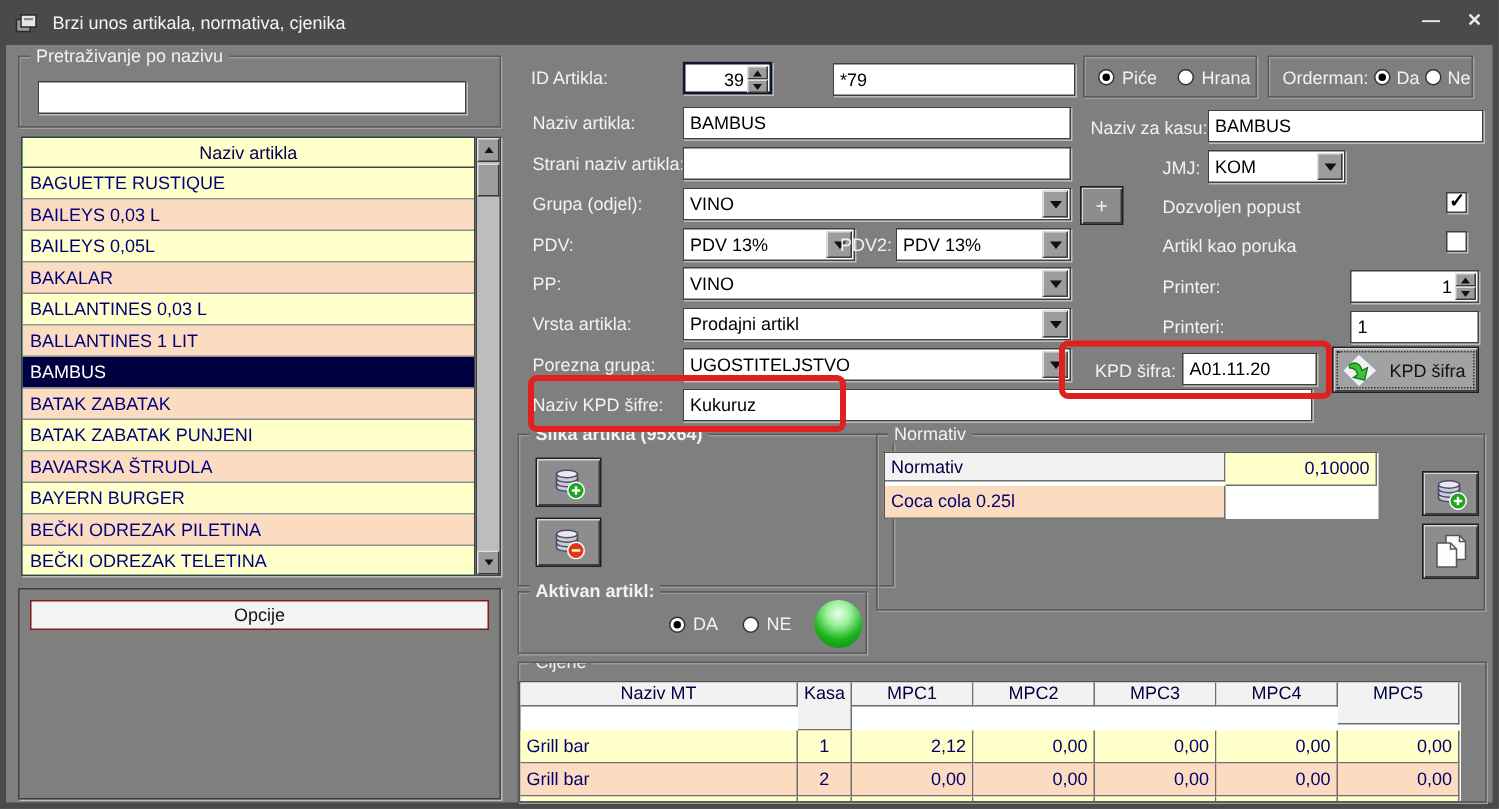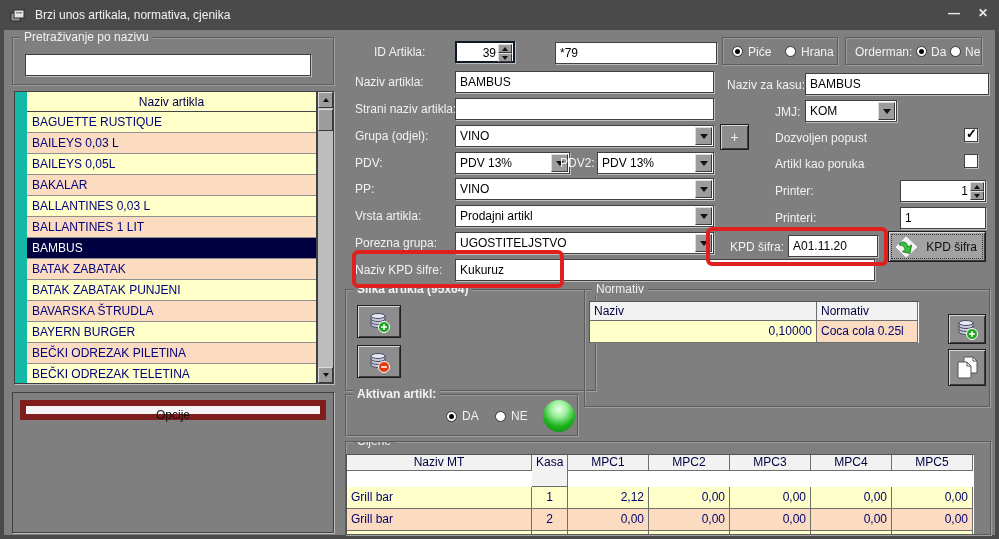--- a/index.html
+++ b/index.html
@@ -38,21 +38,21 @@
 
   .btn3d { position:absolute; background:#8d8d8d; border:1px solid #1f1f1f; box-shadow:inset 1px 1px 0 #d6d6d6, inset -1px -1px 0 #3c3c3c; display:flex; align-items:center; justify-content:center; color:#f2f2f2; }
 
   .cb { position:absolute; width:14px; height:14px; background:#fff; border:1px solid #404040; box-shadow:1px 1px 0 #bdbdbd; }
   .cb .check { position:absolute; left:1px; top:-3px; font-weight:bold; color:#000; font-size:13px; }
 
   .radio { position:absolute; width:11px; height:11px; border-radius:50%; background:#fff; border:1px solid #333; }
   .radio .dot { position:absolute; left:2px; top:2px; width:5px; height:5px; border-radius:50%; background:#000; }
 
   
-  .list { position:absolute; background:#14b8a6; border:1px solid #404040; box-shadow:1px 1px 0 #bdbdbd; overflow:hidden;padding-left:12px; }
+  .list { position:absolute; background:#14b8a6; border:1px solid #404040; box-shadow:1px 1px 0 #bdbdbd; overflow:hidden; }
   .list .hdr { height:20px; background:#ffffc9; border-bottom:1px solid #444; color:#000050; text-align:center; line-height:20px; }
   .list .li { height:21px; line-height:20px; padding-left:5px; color:#00007d; border-bottom:1px solid #8f8f8f; background:#ffffc9; white-space:nowrap; overflow:hidden; }
   .list .items .li:nth-child(even) { background:#fcdcc0; }
   .list .li.selected { background:#000040; color:#fff; }
 
   
   .sbar { position:absolute; width:17px; background:#bdbdbd; border:1px solid #404040; box-shadow:1px 1px 0 #bdbdbd; }
   .sbar .sbtn { position:absolute; left:0; width:15px; height:16px; background:#9c9c9c; border:1px solid; border-color:#dedede #3a3a3a #3a3a3a #dedede; display:flex; align-items:center; justify-content:center; }
   .sbar .thumb { position:absolute; left:0; width:15px; height:22px; background:#9c9c9c; border:1px solid; border-color:#dedede #3a3a3a #3a3a3a #dedede; }
 
@@ -63,21 +63,21 @@
   .grid .yellow { background:#ffffc9; }
   .grid .peach { background:#fcdcc0; }
   .grid .num { text-align:right; }
   .grid .ctr { text-align:center; }
 
   .annot { position:absolute; border:4px solid #e01f1f; border-radius:6px; pointer-events:none; }
 
   .ball { position:absolute; width:32px; height:32px; border-radius:50%;
     background:radial-gradient(circle at 50% 28%, #eafdea 0%, #9ef09e 28%, #1db31d 62%, #0a840a 100%); }
 
-  .opch { position:absolute; background:#f4f4f4; border:6px solid #7f1d1d; text-align:center; color:#111; line-height:18px; }
+  .opch { position:absolute; background:#f4f4f4; border:1px solid #7f1d1d; text-align:center; color:#111; line-height:18px; }
 </style>
 </head>
 <body>
 
 <div class="win">
   <div class="titlebar">
     <svg class="appicon" viewBox="0 0 17 15">
       <rect x="1" y="5" width="9" height="8" fill="#9a9a9a" stroke="#2a2a2a"></rect>
       <rect x="4" y="2" width="10" height="8" fill="#e6e6e6" stroke="#2a2a2a"></rect>
       <rect x="6" y="4" width="6" height="1.5" fill="#8a8a8a"></rect>
@@ -120,21 +120,21 @@
       <div class="thumb" style="top:17px;"></div>
       <div class="sbtn" style="bottom:0;">
           <span class="tri tri-down-s"></span>
         </div>
     </div>
 
     <div class="sunken" style="position:absolute; left:8px; top:362px; width:322px; height:141px; background:#7f7f7f;">
       <div class="opch" style="left:7px; top:7px; width:306px; height:20px;">Opcije</div>
     </div>
 
-    <span class="lbl" style="left:370px; top:15px;text-align:center;">ID Artikla:</span>
+    <span class="lbl" style="left:350px; top:15px;text-align:center;">ID Artikla:</span>
     <div class="spin focus" style="left:451px; top:11px; width:60px;">
       <span class="val">39</span>
       <span class="btns">
         <span class="sb up">
             <span class="tri tri-up-s"></span>
           </span>
         <span class="sb dn">
             <span class="tri tri-down-s"></span>
           </span>
       </span>
@@ -293,21 +293,20 @@
         </span>
       <span class="lbl" style="left:116px; top:14px;">DA</span>
       <span class="radio" style="left:149px; top:16px;"></span>
       <span class="lbl" style="left:165px; top:14px;">NE</span>
       <span class="ball" style="left:197px; top:5px;"></span>
     </div>
 
     <div class="group" style="left:580px; top:259px; width:406px; height:118px;">
       <span class="legend">Normativ</span>
       <div class="grid" style="left:4px; top:11px; width:330px; grid-template-columns:227px 101px;">
-        <div class="c h" style="height:19px; line-height:18px;">Naziv</div>
         <div class="c h" style="height:19px; line-height:18px;">Normativ</div>
         <div class="c yellow num" style="height:22px; line-height:21px;">0,10000</div>
         <div class="c peach" style="height:22px; line-height:21px;">Coca cola 0.25l</div>
       </div>
       <div class="btn3d" style="left:363px; top:24px; width:38px; height:30px;">
         <svg width="22" height="22" viewBox="0 0 22 22">
           <path d="M3 5 v9 a7 2.5 0 0 0 14 0 v-9" fill="#c9cdda" stroke="#4a4a66"></path>
           <ellipse cx="10" cy="5" rx="7" ry="2.5" fill="#e9e9f2" stroke="#4a4a66"></ellipse>
           <path d="M3 8 a7 2.5 0 0 0 14 0 M3 11 a7 2.5 0 0 0 14 0" fill="none" stroke="#4a4a66"></path>
           <circle cx="16" cy="16" r="5.5" fill="#1fa51f" stroke="#fff"></circle>
@@ -327,21 +326,21 @@
 
     <div class="group" style="left:341px; top:411px; width:646px; height:94px; overflow:hidden;">
       <span class="legend">Cijene</span>
       <div class="grid" style="left:0px; top:12px; width:628px; grid-template-columns:185px 36px 81px 81px 81px 81px 81px;">
         <div class="c h ctr" style="height:16px; line-height:15px;">Naziv MT</div>
         <div class="c h ctr" style="height:32px; line-height:15px;">Kasa</div>
         <div class="c h ctr" style="height:16px; line-height:15px;">MPC1</div>
         <div class="c h ctr" style="height:16px; line-height:15px;">MPC2</div>
         <div class="c h ctr" style="height:16px; line-height:15px;">MPC3</div>
         <div class="c h ctr" style="height:16px; line-height:15px;">MPC4</div>
-        <div class="c h ctr" style="height:16px; line-height:15px;">MPC5</div>
+        <div class="c h ctr" style="height:28px; line-height:15px;">MPC5</div>
 
         <div class="c yellow" style="height:22px; line-height:21px;">Grill bar</div>
         <div class="c yellow ctr" style="height:22px; line-height:21px;">1</div>
         <div class="c yellow num" style="height:22px; line-height:21px;">2,12</div>
         <div class="c yellow num" style="height:22px; line-height:21px;">0,00</div>
         <div class="c yellow num" style="height:22px; line-height:21px;">0,00</div>
         <div class="c yellow num" style="height:22px; line-height:21px;">0,00</div>
         <div class="c yellow num" style="height:22px; line-height:21px;">0,00</div>
 
         <div class="c peach" style="height:22px; line-height:21px;">Grill bar</div>

